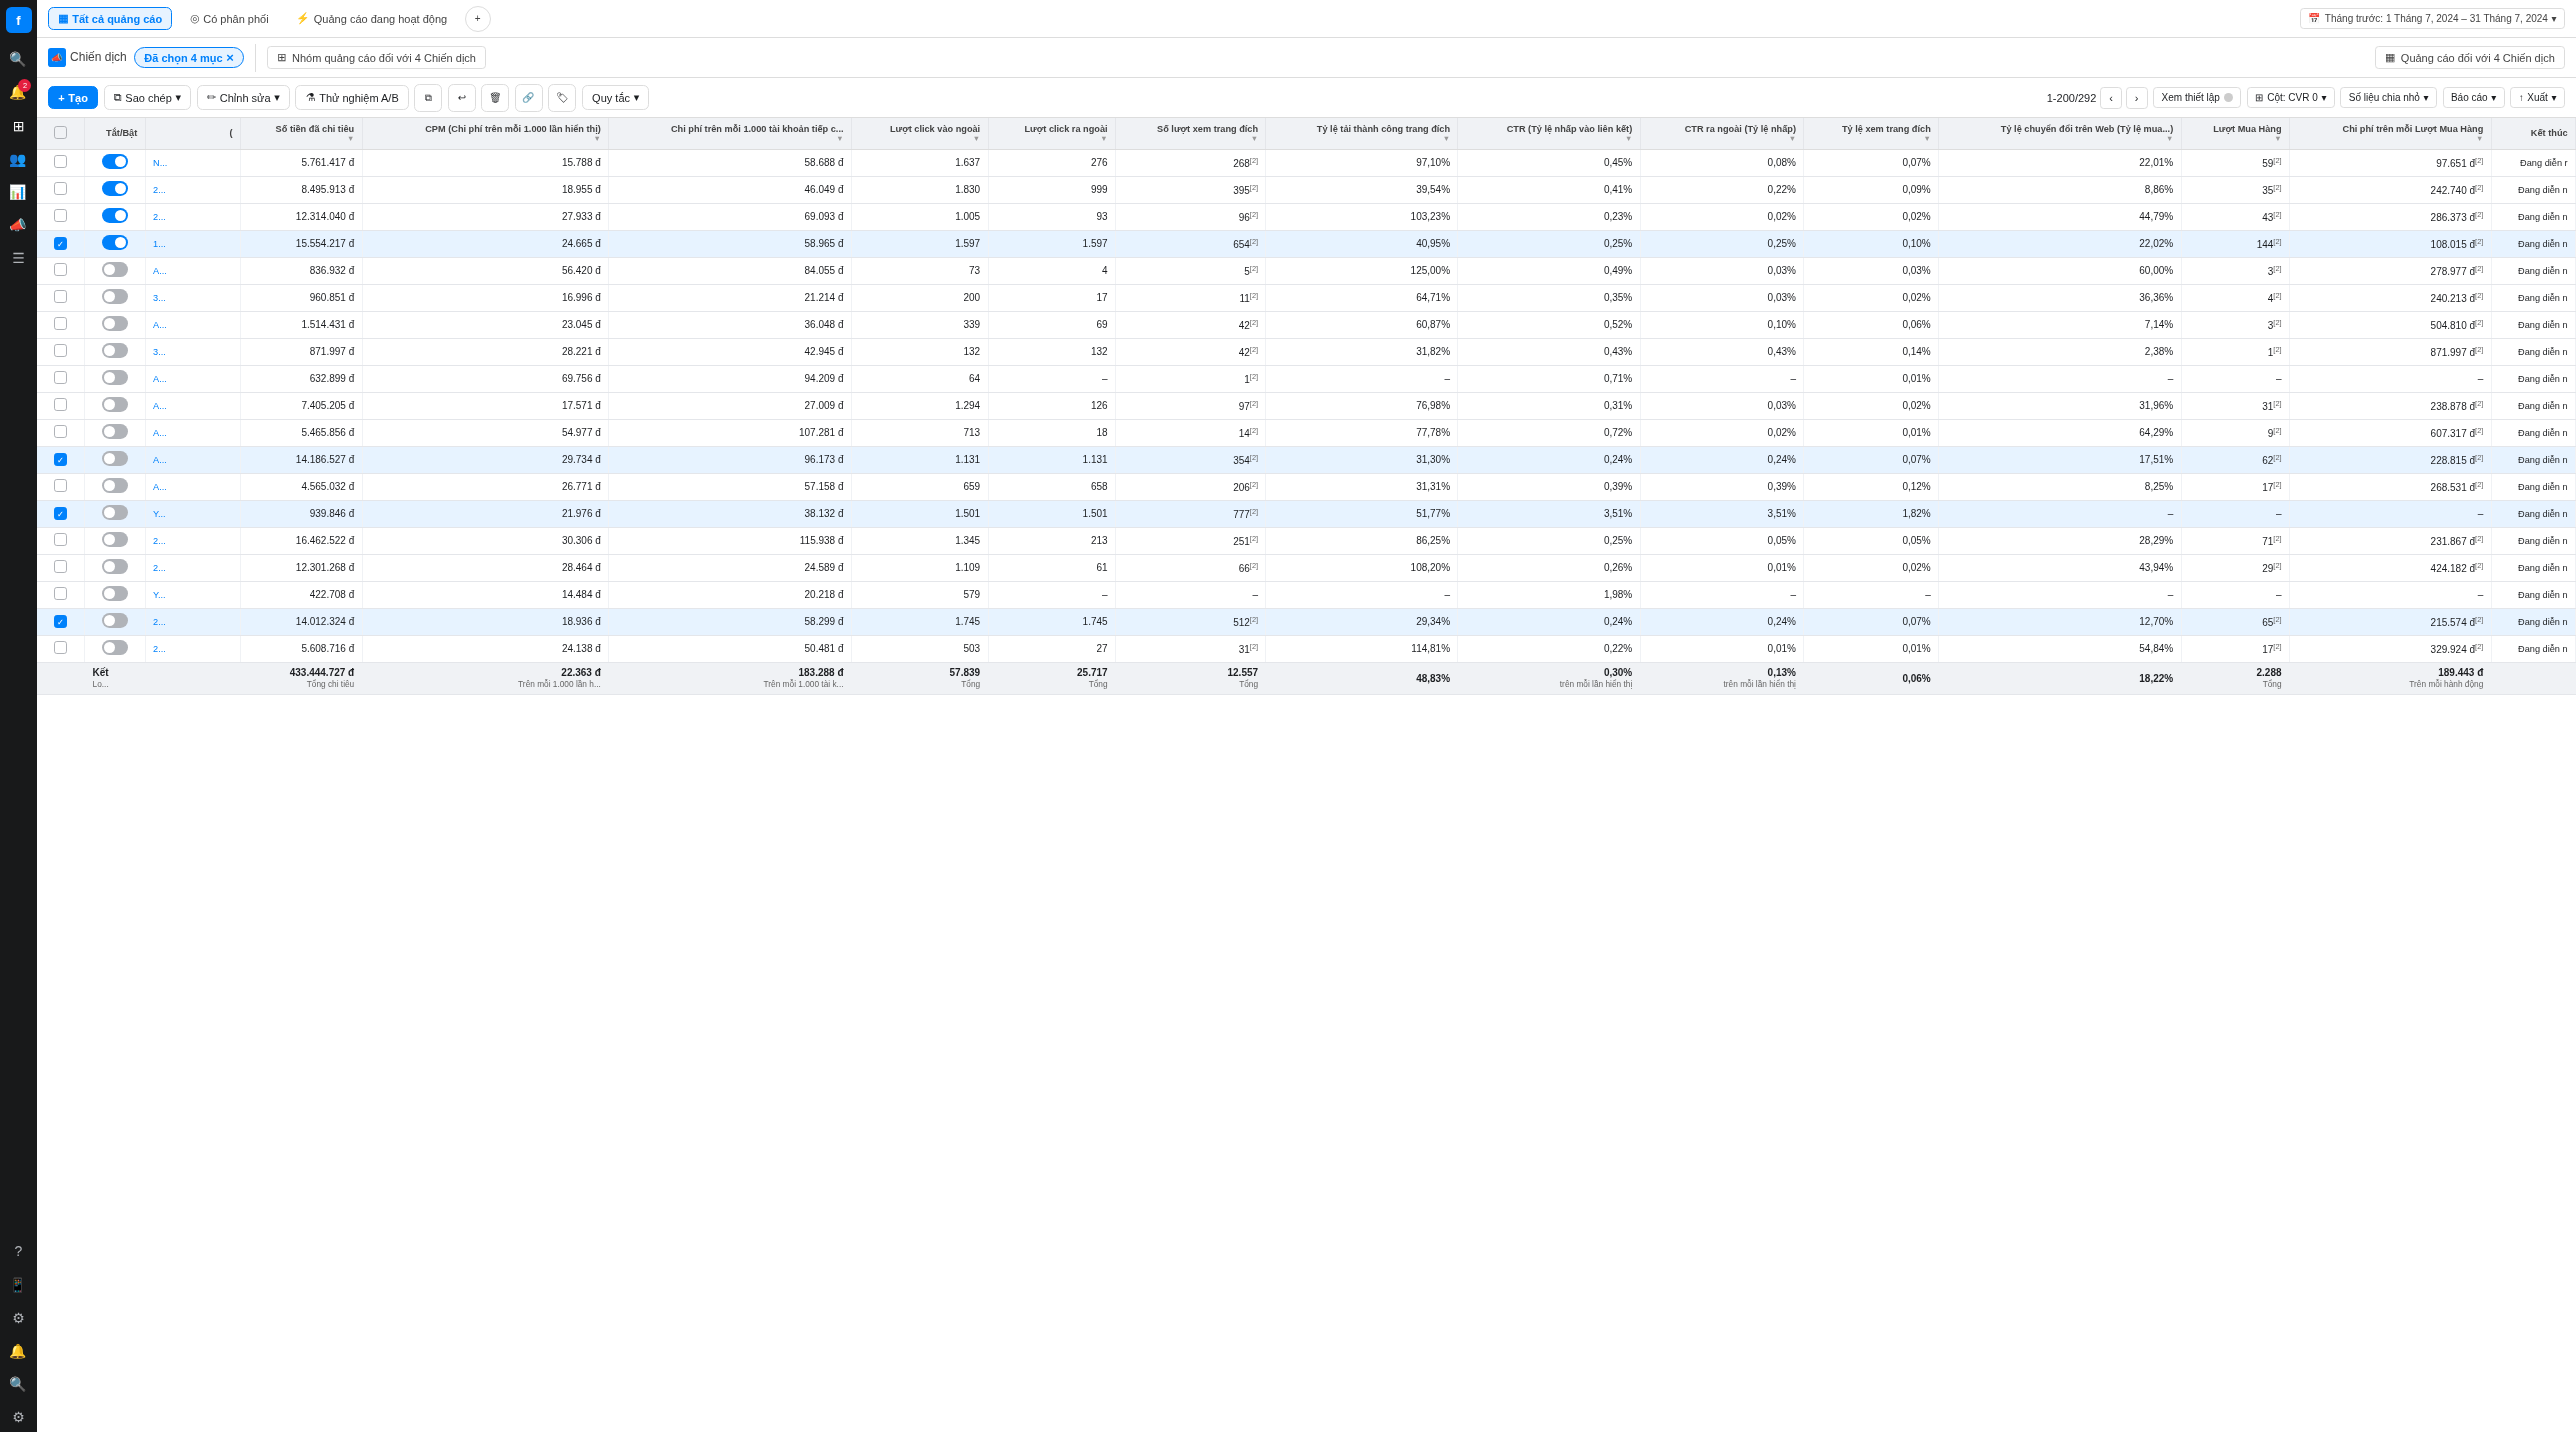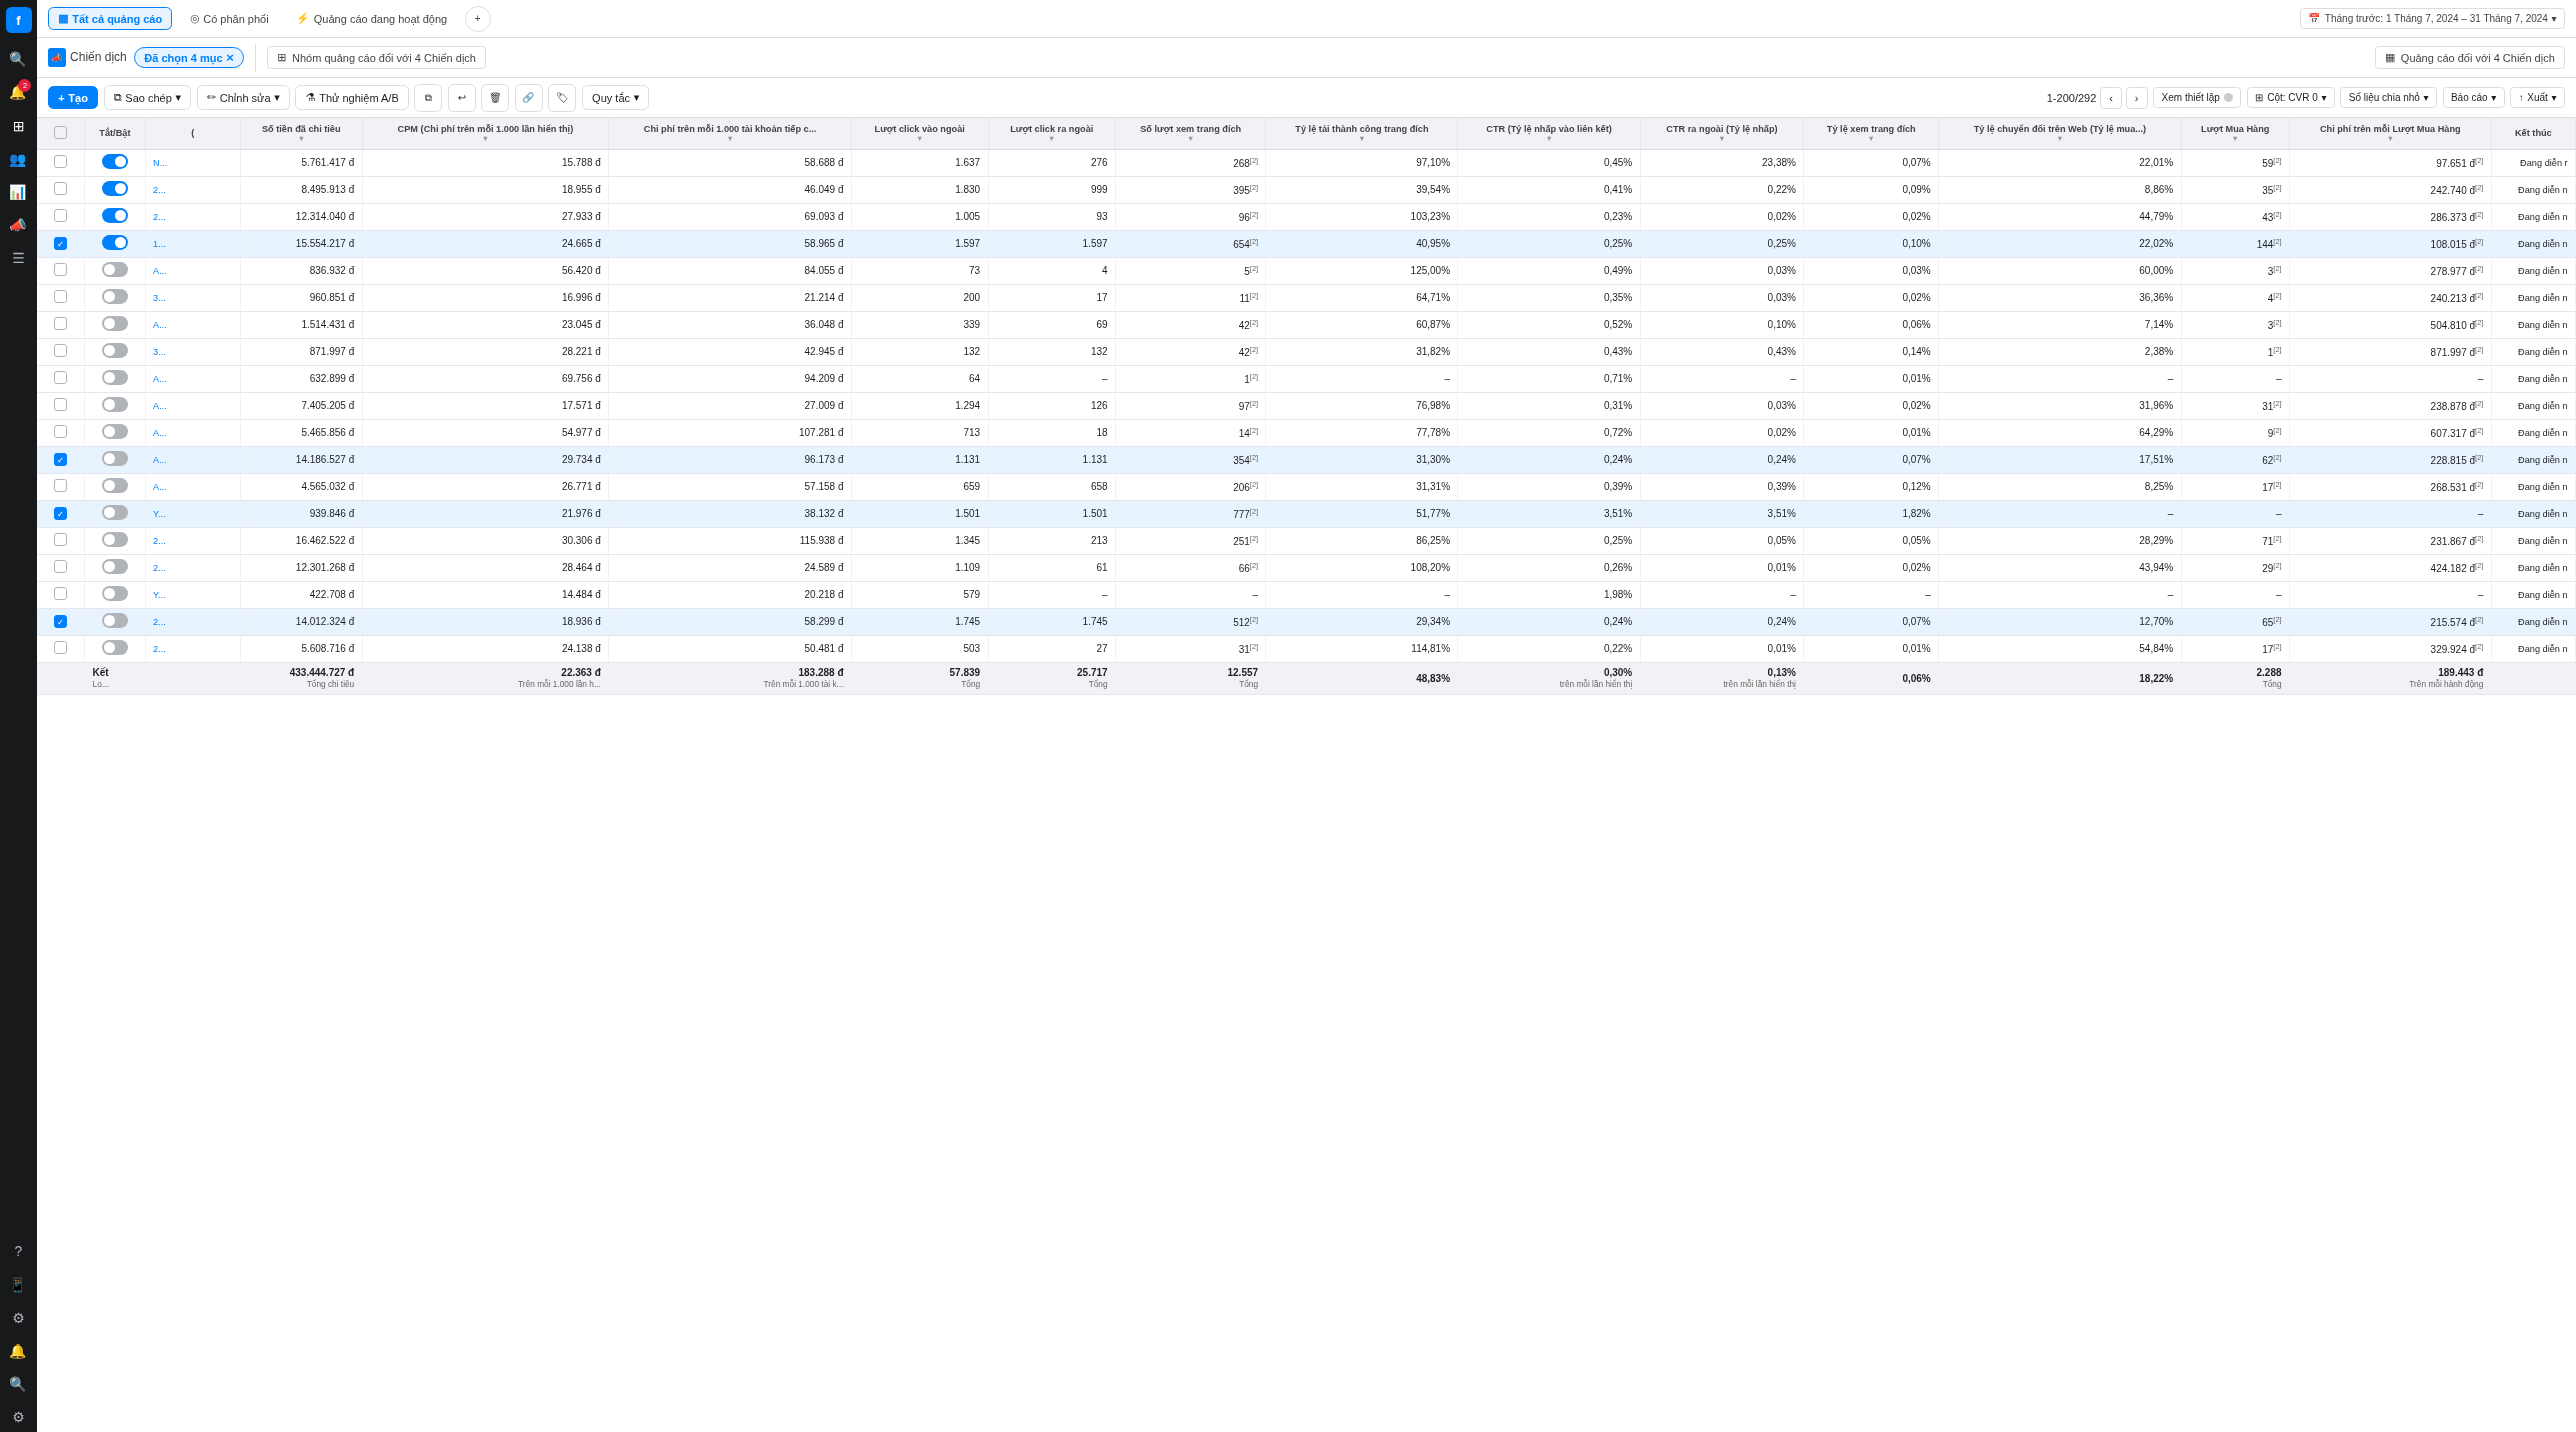--- a/index.html
+++ b/index.html
@@ -68,21 +68,21 @@
     tr.selected td { background: #e7f3ff; }
     tr.selected td:first-child, tr.selected td:nth-child(2), tr.selected td:nth-child(3) { background: #e7f3ff; }
     .toggle { width: 26px; height: 14.8px; border-radius: 7.4px; background: #0081fb; display: inline-block; position: relative; cursor: pointer; }
     .toggle.off { background: #b0b3b8; }
     .toggle::after { content: ''; position: absolute; width: 11px; height: 11px; background: white; border-radius: 50%; top: 1.8px; right: 1.8px; }
     .toggle.off::after { right: auto; left: 1.8px; }
     .link-text { color: #0081fb; cursor: pointer; font-size: 9.2px; }
     .link-underline { color: #1c1e21; cursor: pointer; }
     .status-active { color: #1c1e21; font-size: 9.2px; }
     .sort-arrow { font-size: 7.4px; color: #999; }
-    .col-header { display: flex; flex-direction: column; align-items: center; gap: 0.9px; }
+    .col-header { display: flex; flex-direction: column; align-items: flex-end; gap: 0.9px; }
     .footer-row td { background: #f0f2f5 !important; font-weight: 600; border-top: 1.8px solid #ddd; }
     .footer-row td:first-child, .footer-row td:nth-child(2), .footer-row td:nth-child(3) { background: #f0f2f5 !important; }
     .footer-sub { font-weight: 400; color: #666; font-size: 8.3px; }
     .checkbox { width: 13px; height: 13px; border: 1.4px solid #b0b3b8; border-radius: 2.8px; display: inline-flex; align-items: center; justify-content: center; cursor: pointer; }
     .checkbox.checked { background: #0081fb; border-color: #0081fb; color: white; font-size: 8.3px; }
     .sup-text { font-size: 7.4px; color: #666; vertical-align: super; }
   </style>
 </head>
 <body>
 
@@ -324,21 +324,21 @@
       <span class="link-text">N...</span>
     </td>
     <td>5.761.417 đ</td>
     <td>15.788 đ</td>
     <td>58.688 đ</td>
     <td>1.637</td>
     <td>276</td>
     <td>268<sup class="sup-text">[2]</sup></td>
     <td><span class="link-underline">97,10%</span></td>
     <td>0,45%</td>
-    <td>23,38%</td>
+    <td>0,08%</td>
     <td><span class="link-underline">0,07%</span></td>
     <td>22,01%</td>
     <td>59<sup class="sup-text">[2]</sup></td>
     <td><span class="link-underline">97.651 đ</span><sup class="sup-text">[2]</sup></td>
     <td><span class="status-active">Đang diễn r</span></td>
   </tr>
           <tr>
     <td>
       <div class="checkbox "></div>
     </td>

